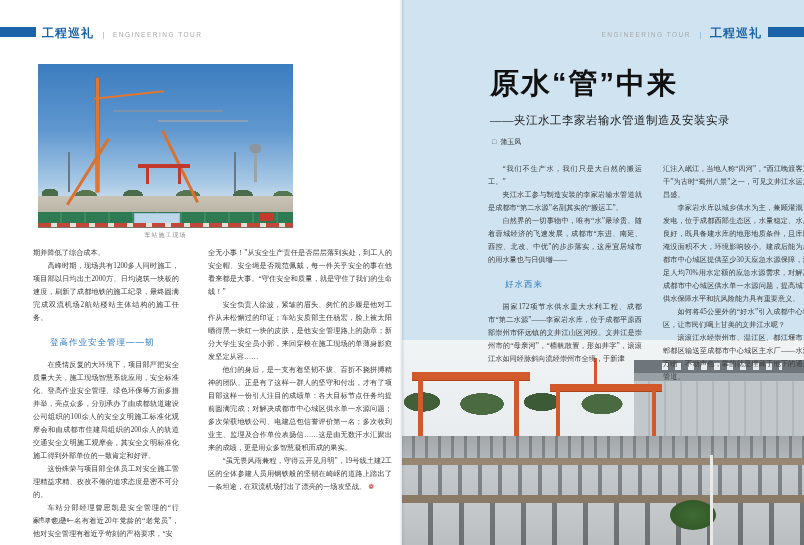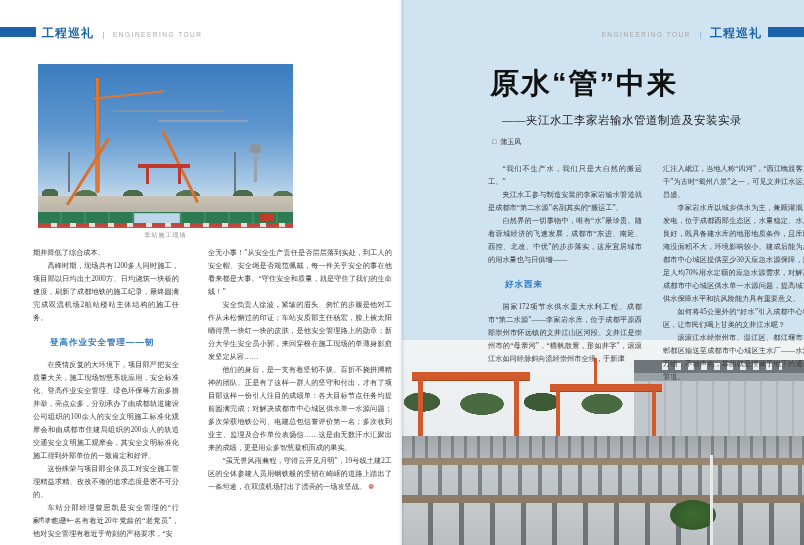--- a/index.html
+++ b/index.html
@@ -50,31 +50,31 @@
   .barriers{position:absolute;left:0;top:159px;width:255px;height:5px;
     background:repeating-linear-gradient(90deg,#c2463a 0 13px,#e6e1d6 13px 19px);}
   .p1ground{position:absolute;left:0;top:163px;width:255px;height:1px;background:#7e7266;}
 
   .caption1{position:absolute;left:38px;top:231px;width:255px;text-align:center;font-size:6px;color:#8a8a8a;letter-spacing:1px;}
 
   
   .cols{display:grid;}
   .cols p{margin:0;font-size:7.2px;line-height:13px;color:#3b3b3b;text-align:justify;text-indent:2em;}
   .cols p.noind{text-indent:0;}
-  .subhead{font-family:"Liberation Sans","DejaVu Sans",sans-serif;font-weight:bold;color:#2f7cc0;
+  .subhead{font-family:"Liberation Sans","DejaVu Sans",sans-serif;font-weight:normal;color:#2f7cc0;
            font-size:8.5px;margin:12px 0 10px 2em;letter-spacing:1px;}
   .left-cols{position:absolute;left:33px;top:247px;width:363px;grid-template-columns:146px 184px;column-gap:29px;}
   .endmark{color:#c0392b;font-size:7px;text-indent:0;margin-left:2px;}
   .footer{position:absolute;left:33px;top:517px;font-size:5.5px;color:#555;letter-spacing:.5px;
           font-family:"Liberation Sans","DejaVu Sans",sans-serif;}
 
   
   .title{position:absolute;left:88px;top:64px;font-family:"Liberation Sans","DejaVu Sans",sans-serif;
          font-weight:bold;font-size:29px;color:#111;letter-spacing:2px;}
-  .subtitle{position:absolute;left:88px;top:113px;font-size:11.5px;color:#1c1c1c;letter-spacing:.5px;margin-left:12px;}
+  .subtitle{position:absolute;left:88px;top:113px;font-size:11.5px;color:#1c1c1c;letter-spacing:.5px;}
   .author{position:absolute;left:90px;top:137px;font-size:7px;color:#333;}
   .author .abox{color:#555;margin-right:4px;font-size:7px;}
   .right-cols{position:absolute;left:86px;top:163px;width:312px;grid-template-columns:154px 147px;column-gap:21px;z-index:2;}
 
   
   .photo2{position:absolute;left:0;bottom:0;width:402px;height:205px;overflow:hidden;z-index:1;background:#eef1f2;}
   .p2sky{position:absolute;inset:0;background:linear-gradient(180deg,#f1f4f5 0%,#e7ebed 55%,#dfe4e6 100%);}
   .p2trees{position:absolute;left:0;top:42px;width:402px;height:34px;
     background:radial-gradient(30px 16px at 20px 20px,#41603a 60%,transparent 61%),
                radial-gradient(36px 18px at 80px 22px,#4a6a41 60%,transparent 61%),

